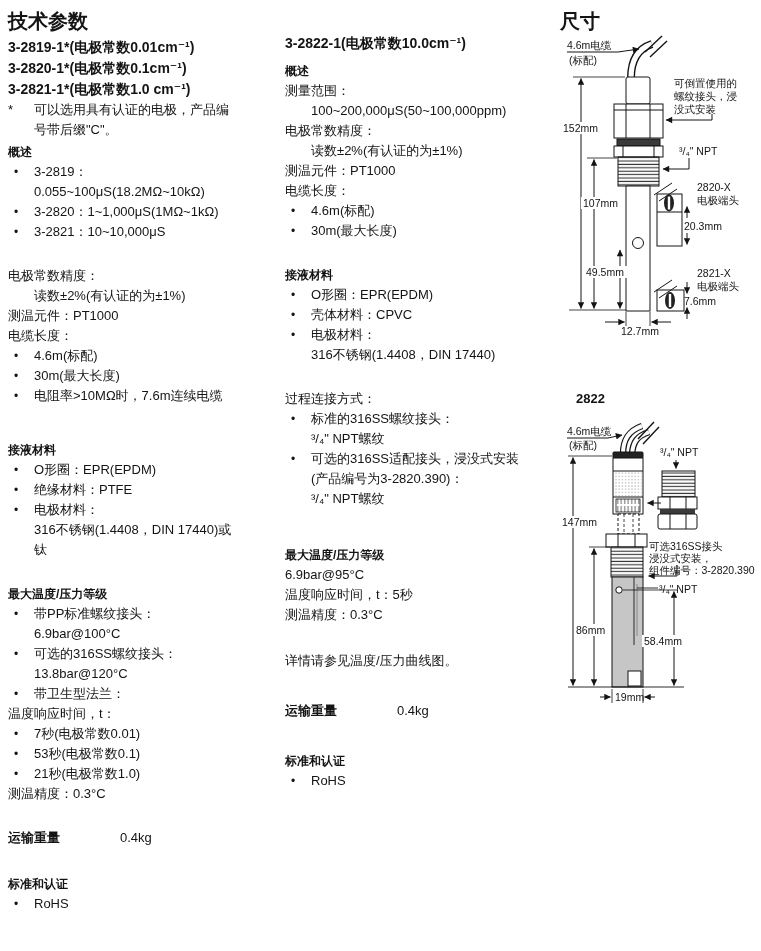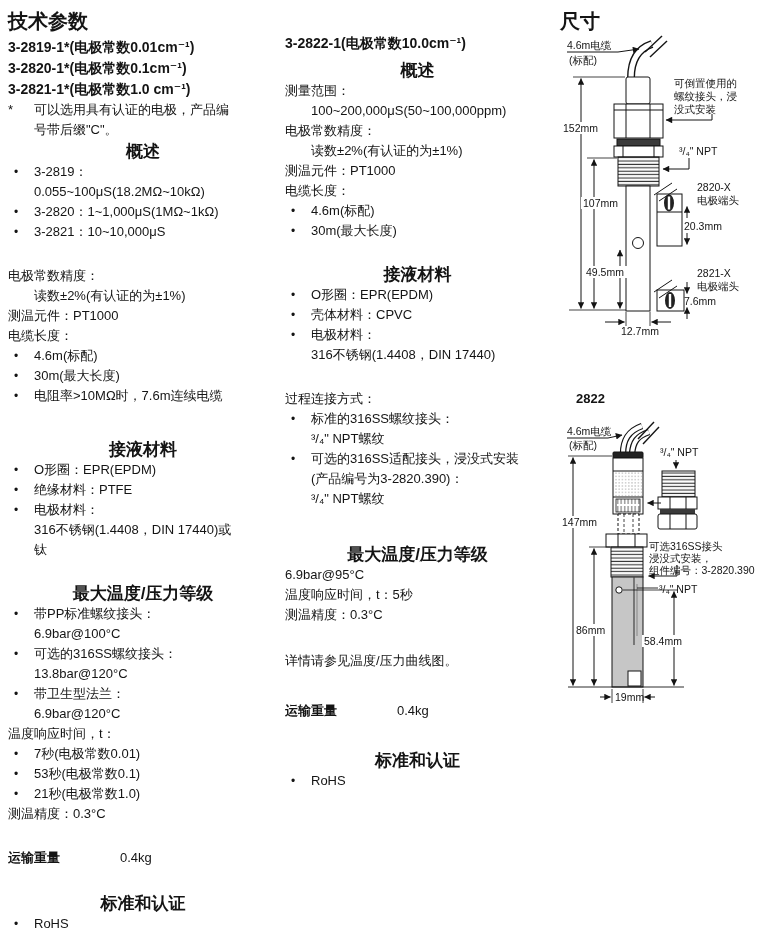--- a/index.html
+++ b/index.html
@@ -7,21 +7,21 @@
        font-family:"Liberation Sans","DejaVu Sans",sans-serif;font-size:13px;}
   .page{display:flex;padding:8px 0 0 8px;box-sizing:border-box;}
   .col{flex:0 0 auto;}
   .c1{width:270px;}
   .c2{width:272px;padding:25px 0 0 7px;box-sizing:border-box;}
   .c3{width:200px;margin-left:10px;}
   .ln{line-height:20px;white-space:nowrap;}
   .t{font-size:20px;font-weight:700;line-height:26px;margin-bottom:3px;}
   .m,.m2{font-size:14px;font-weight:700;line-height:21px;}
   .m2{margin-bottom:7px;}
-  .h{font-weight:700;font-size:17px;margin-top:2px;text-align:center;}
+  .h{font-weight:700;font-size:12px;margin-top:2px;}
   .note,.b,.kv{display:flex;}
   .mk{flex:0 0 26px;box-sizing:border-box;}
   .b .mk{padding-left:6px;font-size:12px;}
   .note .mk{padding-left:0;}
   .bi,.i,.notei{padding-left:26px;}
   .g{line-height:0;}
   .kv .k{font-weight:700;flex:0 0 112px;}
   .dims-title{font-size:20px;font-weight:700;line-height:26px;margin:0;}
   .dims-sub{font-weight:700;font-size:13px;line-height:18px;margin-top:6px;}
   .fig2-head{font-weight:700;font-size:13px;line-height:18px;margin:44px 0 6px 16px;}
@@ -100,21 +100,20 @@
         <div class="ln bi">6.9bar@100°C</div>
         <div class="ln b">
           <span class="mk">•</span>
           <span class="tx">可选的316SS螺纹接头：</span>
         </div>
         <div class="ln bi">13.8bar@120°C</div>
         <div class="ln b">
           <span class="mk">•</span>
           <span class="tx">带卫生型法兰：</span>
         </div>
-        <div class="ln bi">6.9bar@120°C</div>
         <div class="ln p">温度响应时间，t：</div>
         <div class="ln b">
           <span class="mk">•</span>
           <span class="tx">7秒(电极常数0.01)</span>
         </div>
         <div class="ln b">
           <span class="mk">•</span>
           <span class="tx">53秒(电极常数0.1)</span>
         </div>
         <div class="ln b">

